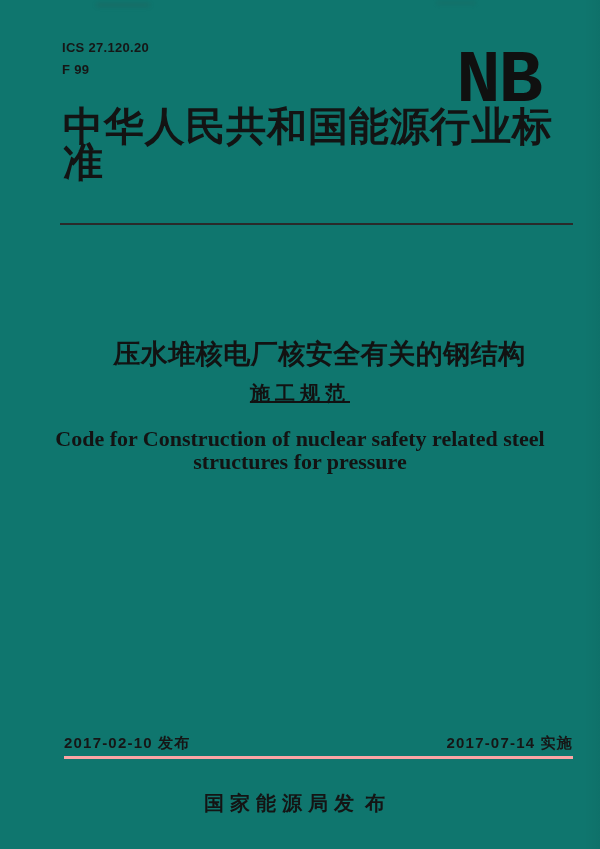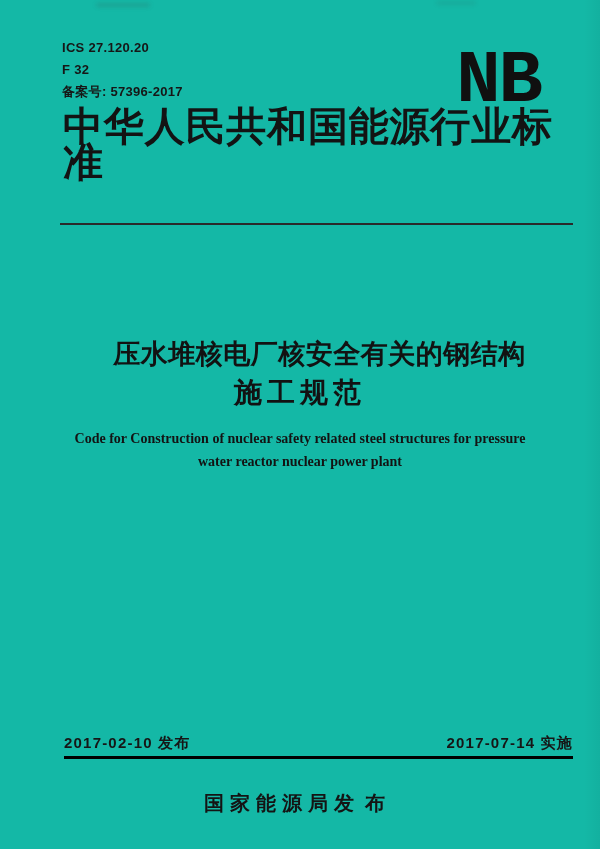--- a/index.html
+++ b/index.html
@@ -1,20 +1,20 @@
 <!DOCTYPE html>
 <html><head>
 <meta charset="utf-8">
 <style>
   html,body{margin:0;padding:0;background:#e8e8e6;}
   .page{
     position:relative;
     width:600px;height:849px;
     margin:0 auto;
-    background:#14b8a6;
+    background:#0f766e;
     font-family:"Liberation Sans",sans-serif;
     color:#161616;
     overflow:hidden;
   }
   
   .page::after{
     content:"";position:absolute;top:0;right:0;bottom:0;width:16px;
     background:linear-gradient(to right, rgba(0,0,0,0), rgba(0,0,0,0.045));
     pointer-events:none;
   }
@@ -44,71 +44,69 @@
     font-size:17px;font-weight:600;letter-spacing:.5px;
   }
 
   .rule-top{
     position:absolute;left:60px;right:27px;top:223px;height:2px;
     background:#2a2a2a;
   }
 
   .title-cn{position:absolute;left:0;right:0;top:334px;text-align:center;font-weight:700;color:#121212;}
   .title-cn .l1{font-size:27px;line-height:40px;letter-spacing:.5px;margin-left:39px;}
-  .title-cn .l2{font-size:28px;line-height:38px;letter-spacing:5px;}
+  .title-cn .l2{font-size:20px;line-height:38px;letter-spacing:5px;text-decoration:underline;}
 
   .title-en{
     position:absolute;left:30px;right:30px;top:427px;text-align:center;
     font-family:"Liberation Serif",serif;font-weight:700;
-    font-size:14px;line-height:23px;color:#131313;
+    font-size:22px;line-height:23px;color:#131313;
   }
 
   .dates{
     position:absolute;left:64px;right:27px;top:734px;
     display:flex;justify-content:space-between;align-items:flex-end;
     font-size:15px;font-weight:700;letter-spacing:1.2px;
-    padding-bottom:3px;border-bottom:3px solid #000000;
+    padding-bottom:3px;border-bottom:3px solid #fca5a5;
   }
 
   .publisher{
     position:absolute;left:0;right:0;top:791px;text-align:center;
     font-size:20px;font-weight:600;color:#141414;line-height:24px;
   }
   .publisher .org{letter-spacing:6px;}
   .publisher .act{letter-spacing:11px;}
 </style>
 </head>
 <body>
 
 <div class="page">
 
   <span class="smudge s1"></span>
   <span class="smudge s2"></span>
 
   <div class="meta">
     <div>ICS 27.120.20</div>
-    <div>F 32</div>
-    <div>备案号: 57396-2017</div>
+    <div>F 99</div>
   </div>
 
   <div class="logo">NB</div>
 
   <div class="category">中华人民共和国能源行业标准</div>
 
 
   <div class="rule-top"></div>
 
   <div class="title-cn">
     <div class="l1">压水堆核电厂核安全有关的钢结构</div>
     <div class="l2">施工规范</div>
   </div>
 
   <div class="title-en">
     <div>Code for Construction of nuclear safety related steel structures for pressure</div>
-    <div>water reactor nuclear power plant</div>
   </div>
 
   <div class="dates">
     <span>2017-02-10 发布</span>
     <span>2017-07-14 实施</span>
   </div>
 
   <div class="publisher">
     <span class="org">国家能源局</span><span class="act">发布</span>
   </div>

